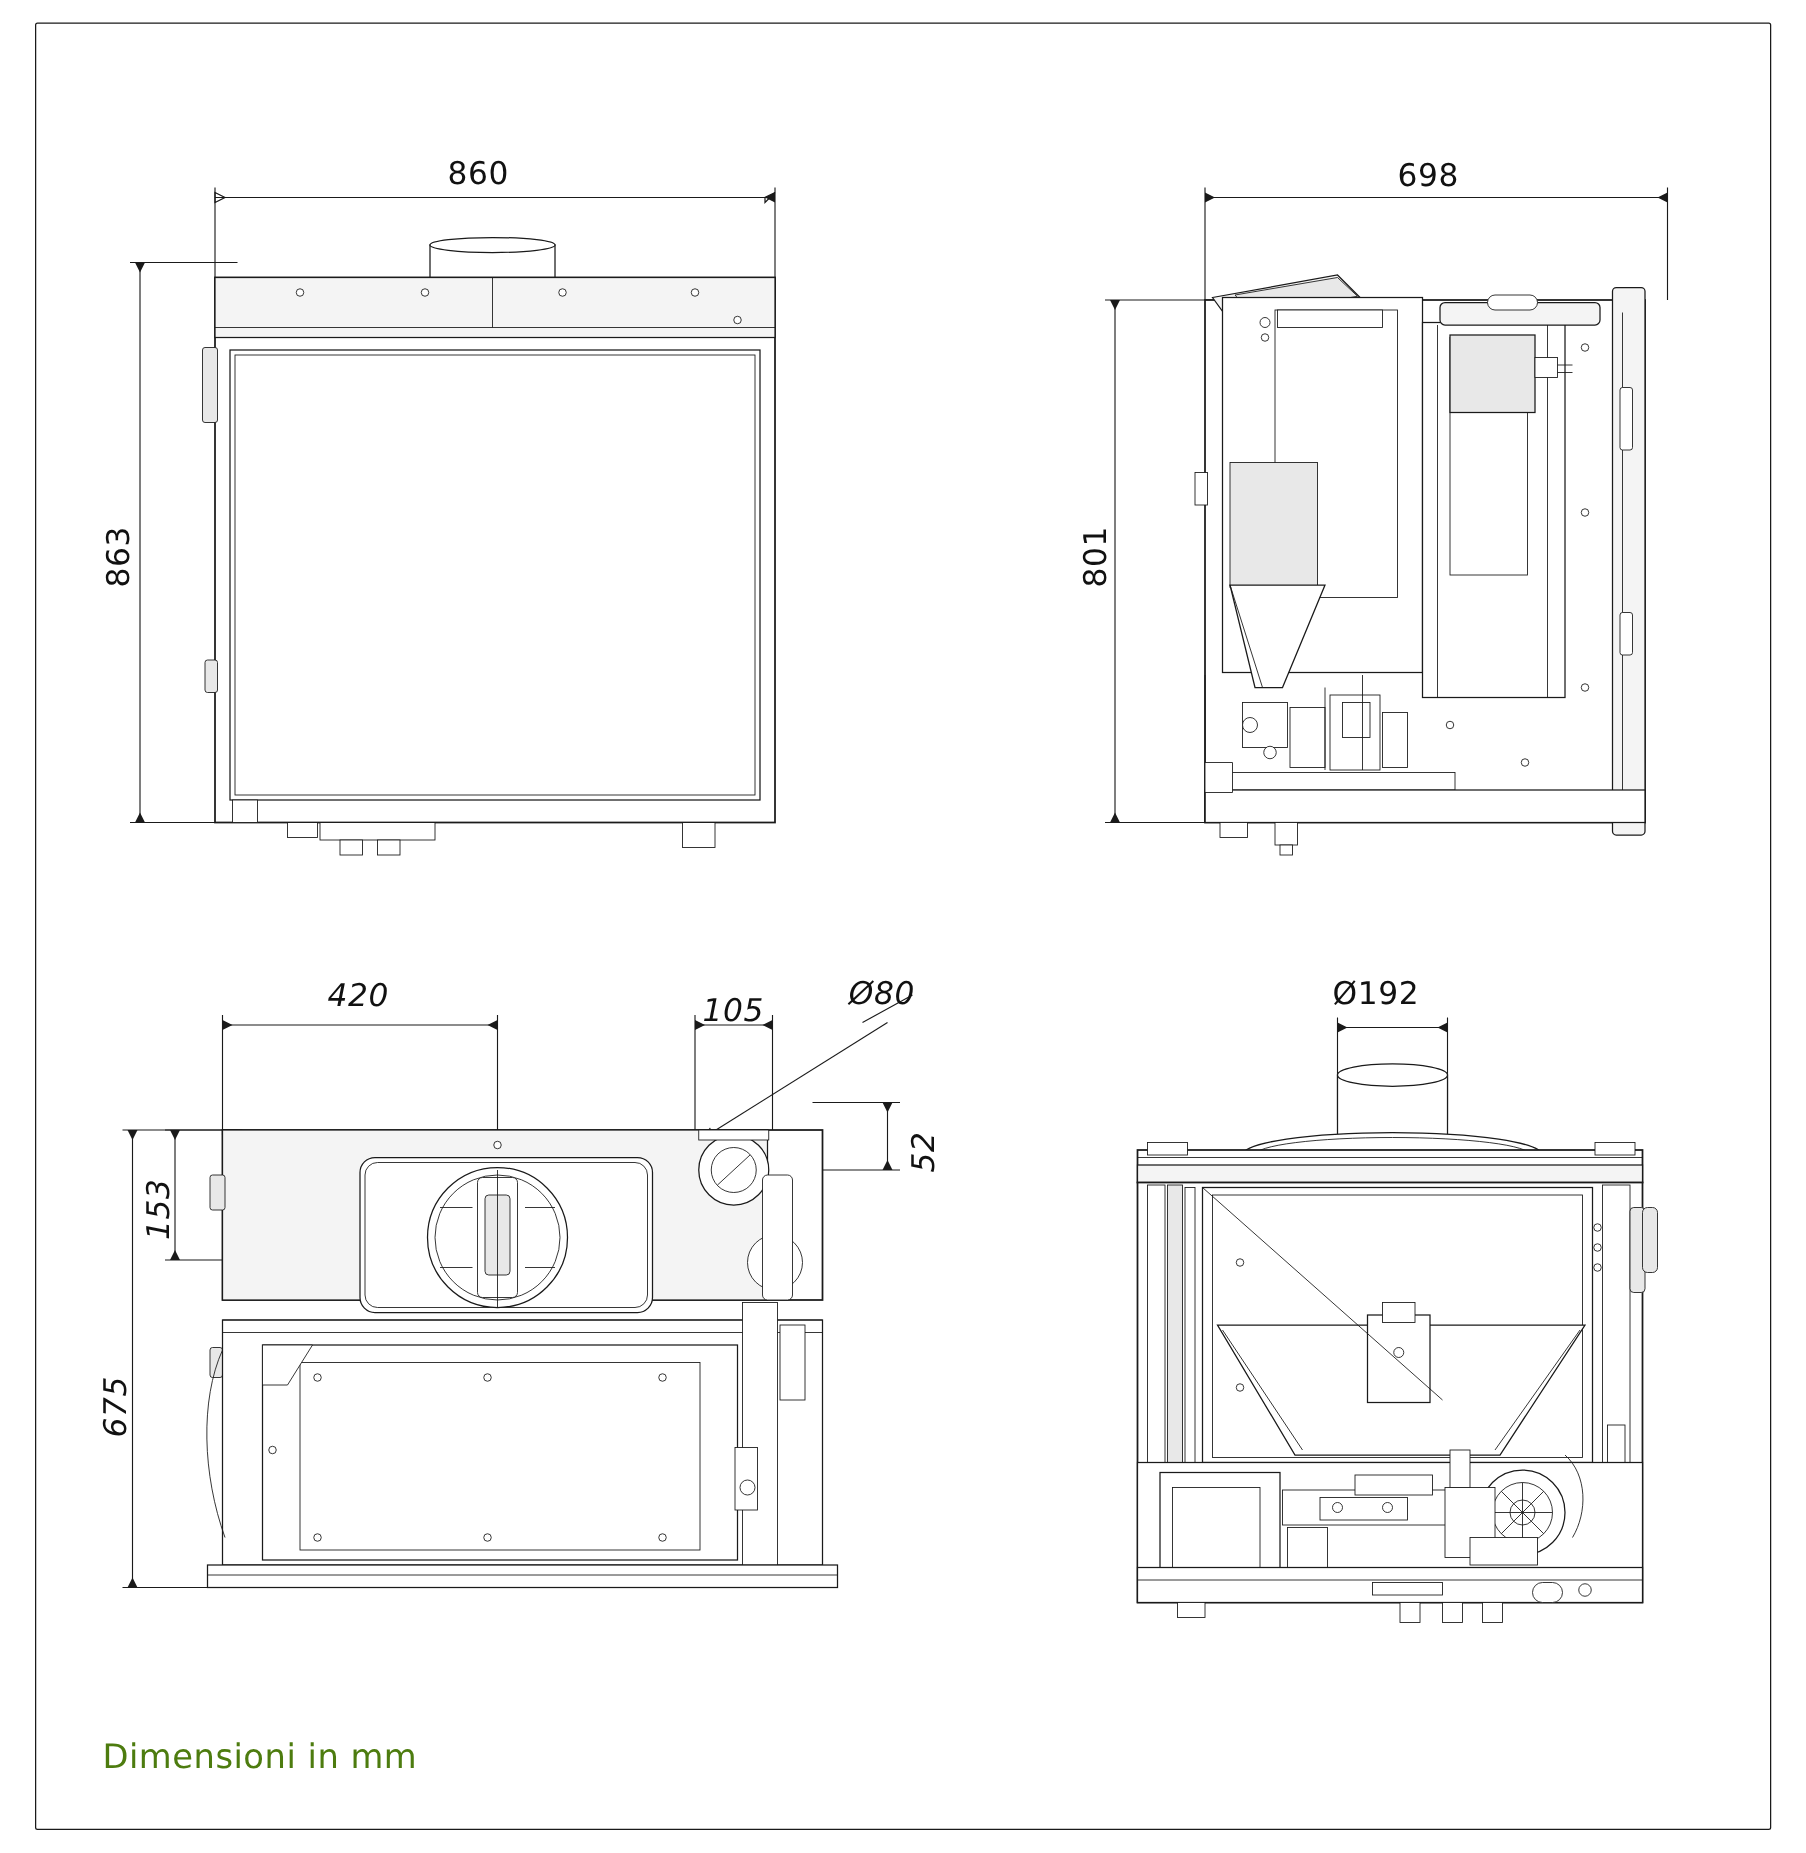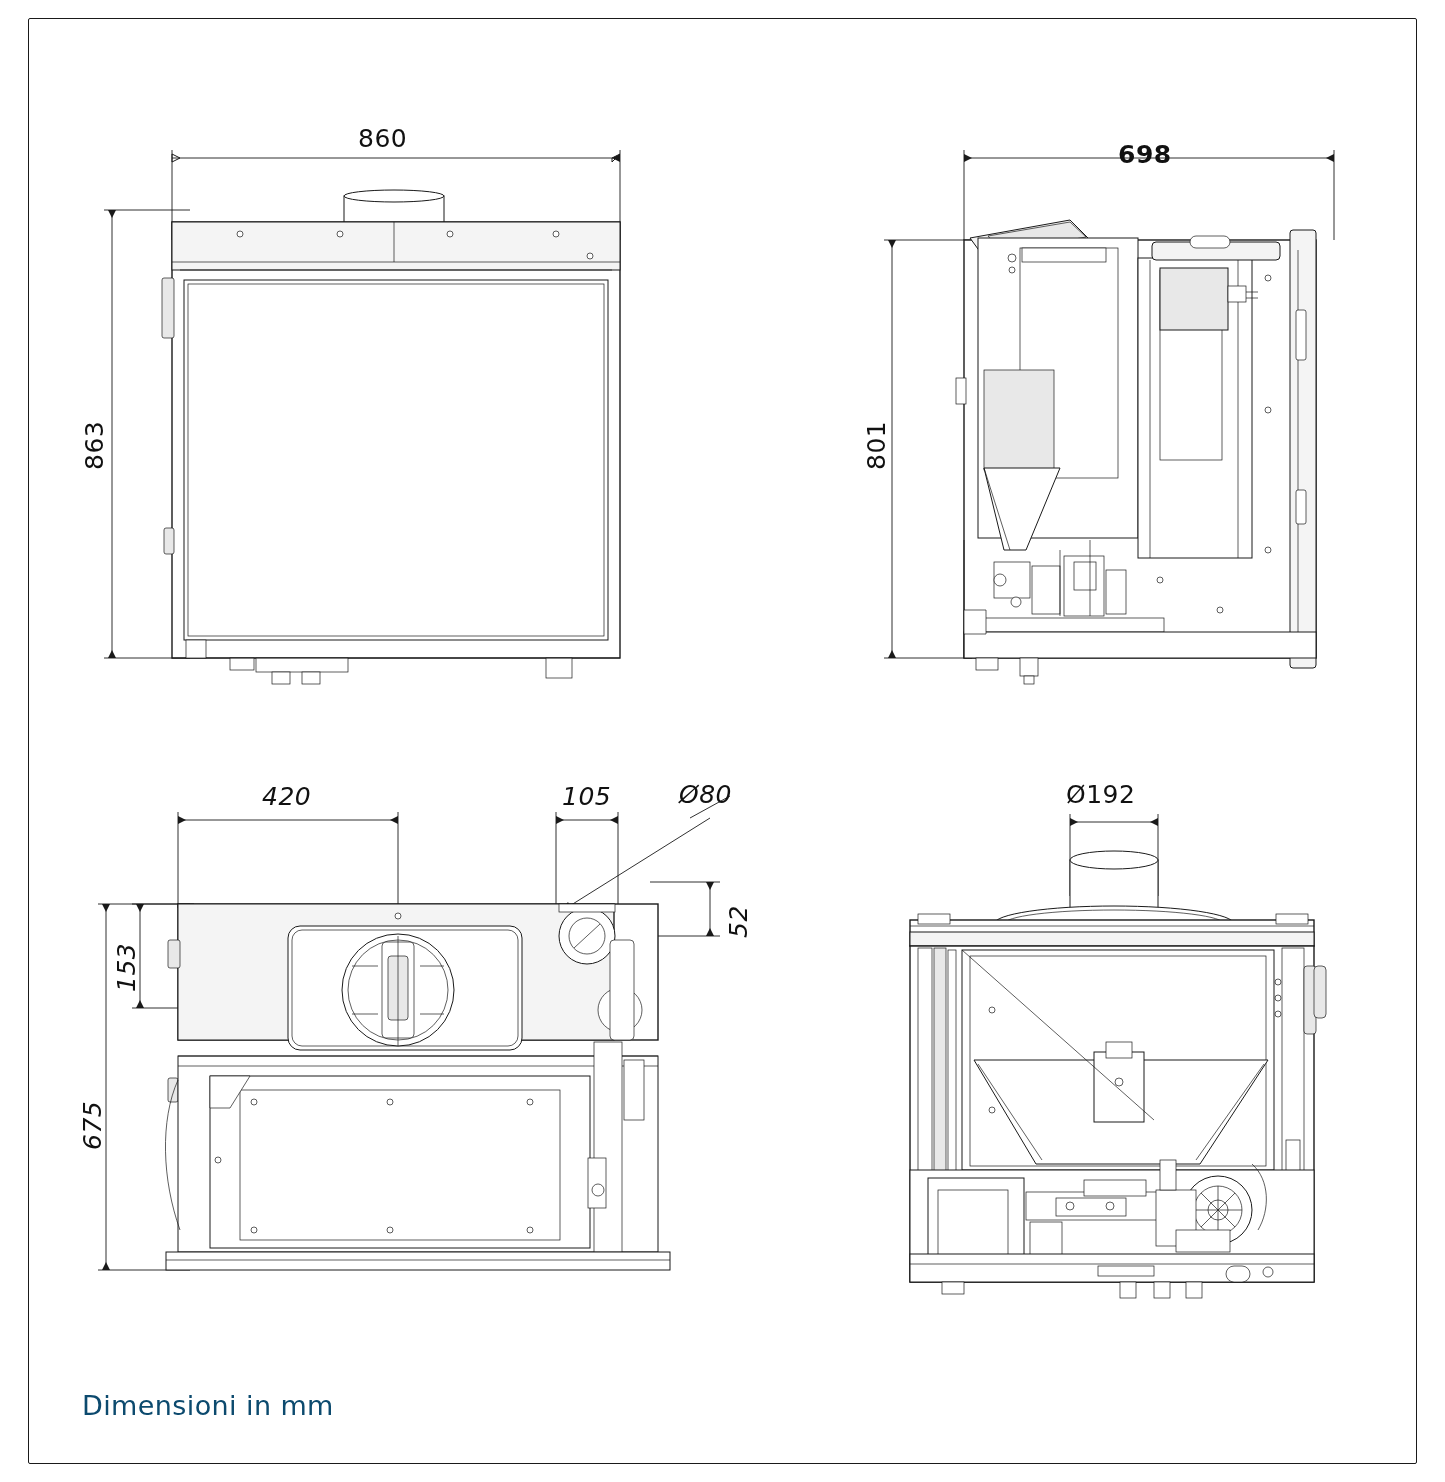--- a/index.html
+++ b/index.html
@@ -42,21 +42,21 @@
   }
   .dim-label.vert {
     transform-origin: 0 0;
     transform: rotate(-90deg);
   }
   .caption {
     position: absolute;
     left: 82px;
     top: 1390px;
     font-size: 27px;
-    color: #0c4a6e;
+    color: #4d7c0f;
     letter-spacing: 0.4px;
   }
   svg { display: block; }
   .ln { stroke: #1a1a1a; fill: none; }
   .thin { stroke-width: 1; }
   .thinner { stroke-width: 0.7; }
   .med { stroke-width: 1.4; }
   .fillw { fill: #ffffff; }
   .fillg { fill: #e8e8e8; }
   .filll { fill: #f4f4f4; }
@@ -196,21 +196,21 @@
       <circle class="ln thinner fillw" cx="408" cy="168" r="3"></circle>
       <circle class="ln thinner fillw" cx="408" cy="300" r="3"></circle>
       <circle class="ln thinner fillw" cx="408" cy="440" r="3"></circle>
       <circle class="ln thinner fillw" cx="300" cy="470" r="3"></circle>
       <circle class="ln thinner fillw" cx="360" cy="500" r="3"></circle>
 
       <rect class="ln thinner fillw" x="96" y="268" width="10" height="26"></rect>
       <line class="ln thinner" x1="104" y1="430" x2="104" y2="548"></line>
       <polygon class="ln thinner fillw" points="104,500 126,500 126,524 104,524"></polygon>
     </svg>
-    <div class="dim-label" style="left:258px; top:30px;font-weight:bold;">698</div>
+    <div class="dim-label" style="left:258px; top:16px;">698</div>
     <div class="dim-label vert" style="left:2px; top:360px;">801</div>
   </div>
 
   <div class="view" style="left:90px; top:760px; width:690px; height:560px;font-style:italic;">
     <svg width="690" height="560" viewBox="0 0 690 560">
 
       <g>
         <line class="dimline" x1="88" y1="60" x2="308" y2="60"></line>
         <path d="M88 56 L96 60 L88 64 Z" fill="#1a1a1a"></path>
         <path d="M308 56 L300 60 L308 64 Z" fill="#1a1a1a"></path>
@@ -303,21 +303,21 @@
       <circle class="ln thinner fillw" cx="440" cy="342" r="3"></circle>
       <circle class="ln thinner fillw" cx="440" cy="470" r="3"></circle>
       <circle class="ln thinner fillw" cx="128" cy="400" r="3"></circle>
 
       <path class="ln thinner" d="M88 320 C70 360 72 420 90 470"></path>
 
       <rect class="ln thin fillw" x="76" y="492" width="504" height="18"></rect>
       <line class="ln thinner" x1="76" y1="500" x2="580" y2="500"></line>
     </svg>
     <div class="dim-label" style="left:172px; top:22px;">420</div>
-    <div class="dim-label" style="left:472px; top:22px;">105</div>
+    <div class="dim-label" style="left:472px; top:34px;">105</div>
     <div class="dim-label" style="left:554px; top:20px;margin-left:35px;">Ø80</div>
     <div class="dim-label vert" style="left:634px; top:178px;">52</div>
     <div class="dim-label vert" style="left:22px; top:232px;">153</div>
     <div class="dim-label vert" style="left:-12px; top:390px;">675</div>
   </div>
 
   <div class="view" style="left:870px; top:760px; width:500px; height:560px;">
     <svg width="500" height="560" viewBox="0 0 500 560">
 
       <g>

